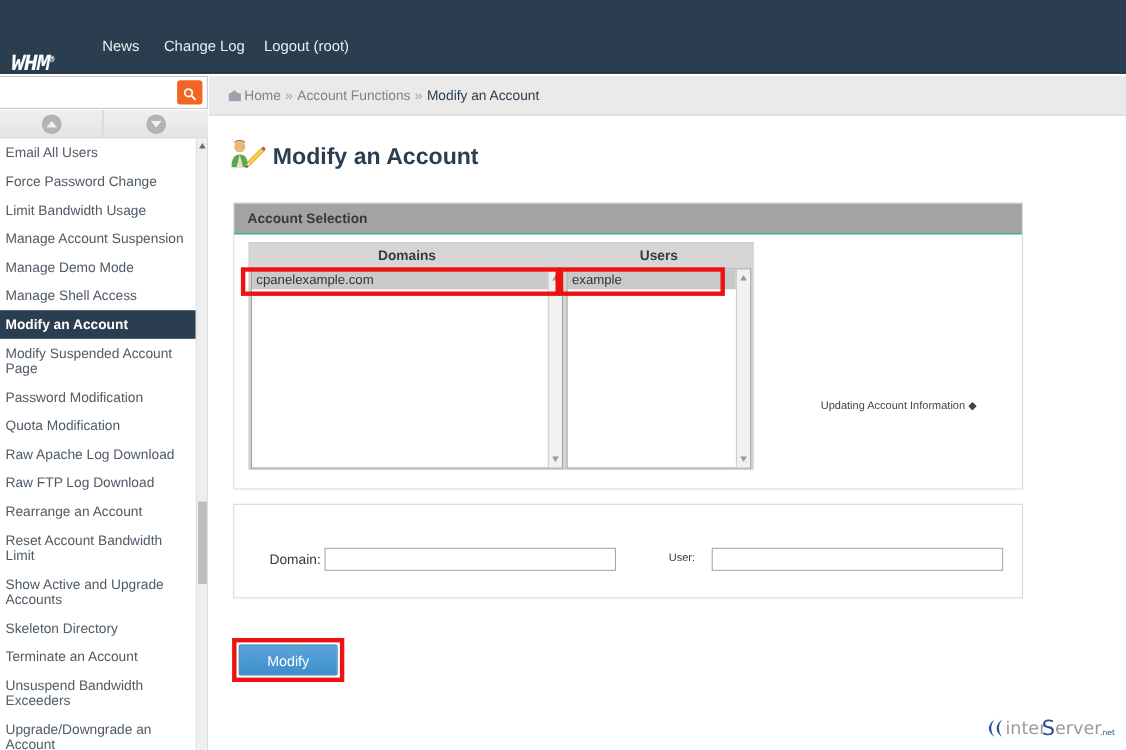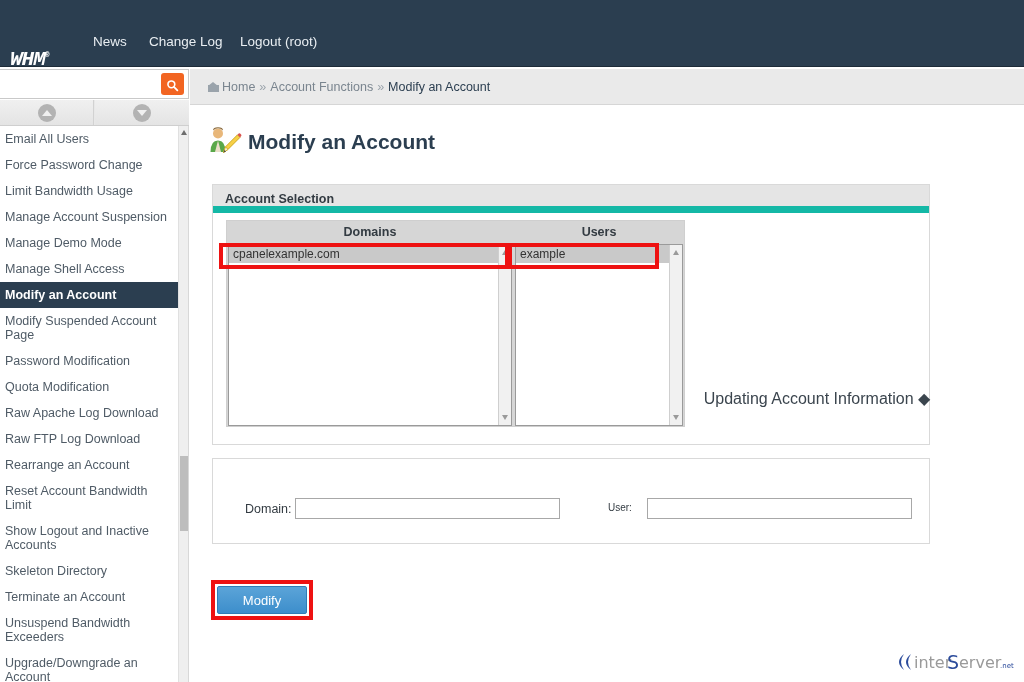--- a/index.html
+++ b/index.html
@@ -196,22 +196,22 @@
 
   
   .panel {
     position: absolute;
     background: #ffffff;
     border: 1px solid #d9d9d9;
   }
   .panel-head {
     position: absolute; left: 0; top: 0; right: 0;
     height: 28px;
-    background: #e5e5e5;
-    border-bottom: 7px solid #14b8a6;
+    background: #a3a3a3;
+    border-bottom: 1px solid #14b8a6;
     font-size: 12.5px; font-weight: bold;
     color: #333b42;
     line-height: 28px;
     padding-left: 12px;
   }
 
   #panel-selection { left: 212px; top: 184px; width: 718px; height: 261px; }
   #panel-search    { left: 212px; top: 458px; width: 718px; height: 86px; }
 
   
@@ -277,24 +277,24 @@
     border: 4px solid #ee1111;
     pointer-events: none;
     z-index: 40;
   }
   #redbox-domain { left: 219px; top: 243px; width: 290px; height: 26px; }
   #redbox-user   { left: 508px; top: 243px; width: 151px; height: 26px; }
   #redbox-modify { left: 211px; top: 580px; width: 102px; height: 40px; }
 
   
   #updating-status {
-    position: absolute; left: 490px; top: 204px;
+    position: absolute; left: 490px; top: 178px;
     width: 228px;
     text-align: center;
-    font-size: 16px;
+    font-size: 10px;
     color: #3b454e;
     white-space: nowrap;
   }
 
   
   #lbl-domain {
     position: absolute; left: 32px; top: 43px;
     font-size: 12.5px; color: #333b42;
   }
   #inp-domain {
@@ -380,21 +380,21 @@
       <li>Manage Demo Mode</li>
       <li>Manage Shell Access</li>
       <li class="active">Modify an Account</li>
       <li>Modify Suspended Account Page</li>
       <li>Password Modification</li>
       <li>Quota Modification</li>
       <li>Raw Apache Log Download</li>
       <li>Raw FTP Log Download</li>
       <li>Rearrange an Account</li>
       <li>Reset Account Bandwidth Limit</li>
-      <li>Show Logout and Inactive Accounts</li>
+      <li>Show Active and Upgrade Accounts</li>
       <li>Skeleton Directory</li>
       <li>Terminate an Account</li>
       <li>Unsuspend Bandwidth Exceeders</li>
       <li>Upgrade/Downgrade an Account</li>
     </ul>
   <div id="sb-track">
     <div id="sb-arrow-up"></div>
     <div id="sb-thumb"></div>
   </div>
 </div>

